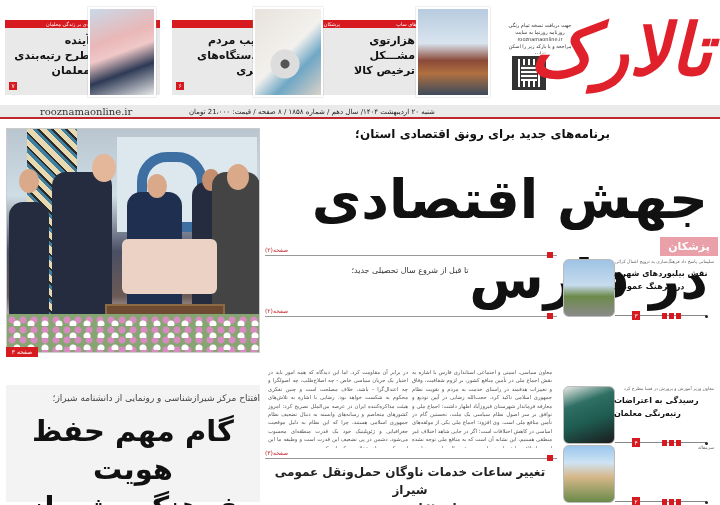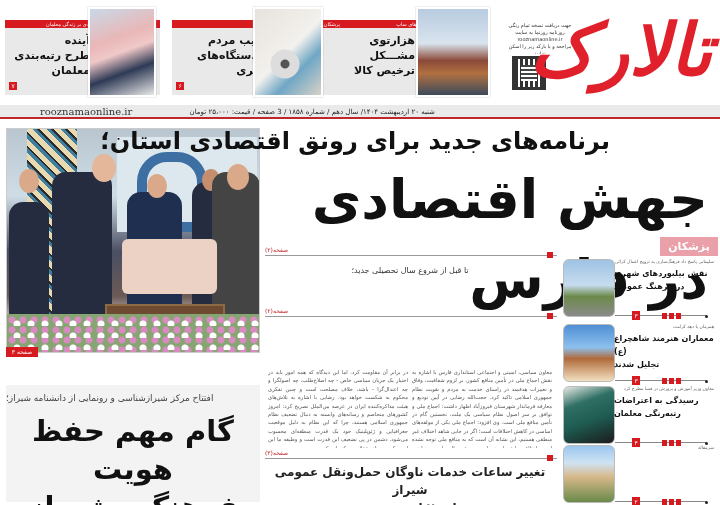--- a/index.html
+++ b/index.html
@@ -27,25 +27,25 @@
 background:linear-gradient(180deg,#b9c6cf 0%,#cfdde6 30%,#4a4f63 55%,#6b5a56 75%,#e7e0e3 88%,#d8c7d4 100%)}
 .photo .wall{position:absolute;left:20px;top:0;width:50px;height:200px;background:repeating-linear-gradient(45deg,#e8d9b0 0 5px,#3e7fa0 5px 8px,#2b2b2b 8px 10px)}
 .photo .sign{position:absolute;left:110px;top:8px;width:140px;height:95px;background:#dde8ee}
 .photo .sign:after{content:"";position:absolute;left:20px;top:15px;width:50px;height:60px;border:10px solid #3d6fa3;border-radius:30px 30px 0 30px}
 .photo .p{position:absolute;bottom:20px;background:#262c3f;border-radius:14px 14px 0 0}
 .photo .head{position:absolute;background:#d9a98a;border-radius:50%}
 .photo .cloth{position:absolute;left:115px;top:110px;width:95px;height:55px;background:#ecd2c4;border-radius:6px}
 .photo .box{position:absolute;left:98px;top:175px;width:120px;height:35px;background:#6e4a32;border:2px solid #8c6a44}
 .photo .flowers{position:absolute;left:0;bottom:0;width:100%;height:38px;background:radial-gradient(circle at 10px 10px,#fff 3px,transparent 4px) 0 0/14px 12px,radial-gradient(circle at 5px 6px,#d88bc0 3px,transparent 4px) 0 0/11px 10px,#86a572}
 .pgtag{position:absolute;left:6px;top:347px;width:32px;height:10px;background:#d71920;color:#fff;font-size:6px;line-height:10px;text-align:center;direction:rtl}
-.lsub{position:absolute;left:6px;top:393px;width:254px;text-align:left;font-size:9px;color:#444;direction:rtl}
+.lsub{position:absolute;left:6px;top:393px;width:254px;text-align:right;font-size:9px;color:#444;direction:rtl}
 .lhead{position:absolute;left:6px;top:412px;width:254px;text-align:center;font-weight:bold;font-size:29px;line-height:38px;color:#111;direction:rtl;white-space:pre-line}
 .lbox{position:absolute;left:6px;top:385px;width:254px;height:117px;background:#f3f3f3;z-index:0}
 
-.kicker{position:absolute;right:110px;top:127px;font-weight:bold;font-size:24px;color:#111;direction:rtl}
+.kicker{position:absolute;right:110px;top:127px;font-weight:bold;font-size:12px;color:#111;direction:rtl}
 .mainhead{position:absolute;right:12px;top:160px;width:455px;text-align:right;font-weight:bold;font-size:54px;line-height:80px;color:#111;direction:rtl;letter-spacing:-1px}
 
 .sep{position:absolute;left:265px;width:292px;height:1px;background:#999}
 .sep .dot{position:absolute;right:4px;top:-3px;width:6px;height:6px;background:#d71920}
 .sep .pgref{position:absolute;left:0;top:-9px;font-size:6px;color:#c0272d;direction:rtl}
 .sub1{position:absolute;left:265px;width:290px;text-align:center;direction:rtl;color:#222}
 
 .body{position:absolute;top:368px;width:140px;font-size:5.3px;line-height:8.4px;color:#555;text-align:justify;direction:rtl;height:80px;overflow:hidden}
 
 .jbadge{position:absolute;left:660px;top:237px;width:58px;height:19px;background:#e9a0a8;color:#fff;font-weight:bold;font-size:11px;line-height:19px;text-align:center;direction:rtl}
@@ -92,21 +92,21 @@
 
   <div class="qrtext">جهت دریافت نسخه تمام رنگی
 روزنامه روزنما به سایت
 rooznamaonline.ir
 مراجعه و یا بارکد زیر را اسکن نمایید</div>
   <div class="qr"></div>
 
   <div class="logo">تالارک</div>
 
   <div class="bar">
-    <span class="date">شنبه ۲۰ اردیبهشت ۱۴۰۴/ سال دهم / شماره ۱۸۵۸ / 3 صفحه / قیمت: ۲۵،۰۰۰ تومان</span>
+    <span class="date">شنبه ۲۰ اردیبهشت ۱۴۰۴/ سال دهم / شماره ۱۸۵۸ / ۸ صفحه / قیمت: 21،۰۰۰ تومان</span>
     <span class="site">rooznamaonline.ir</span>
   </div>
 
   <div class="photo">
     <div class="wall"></div>
     <div class="sign"></div>
     <div class="p" style="left:2px;width:40px;height:130px"></div>
     <div class="head" style="left:12px;top:40px;width:20px;height:24px"></div>
     <div class="p" style="left:45px;width:60px;height:160px"></div>
     <div class="head" style="left:85px;top:25px;width:24px;height:28px;background:#e4b79a"></div>
@@ -156,30 +156,20 @@
     <div class="img" style="background:linear-gradient(180deg,#9ec3e4 0%,#c7dcee 45%,#6c8a4a 65%,#8a8a8a 100%)"></div>
     <div class="pre">سلیمانی پاسخ داد فرهنگ‌سازی به ترویج اعمال کرائی</div>
     <div class="ttl">نقش بیلبوردهای شهری
 در فرهنگ عمومی</div>
     <div class="line"></div>
       <div class="pg">۳</div>
       <div class="dots"></div>
       <div class="end"></div>
   </div>
 
-  <div class="side" style="top:322px">
-    <div class="img" style="background:linear-gradient(180deg,#4f8fd4 0%,#8cc0ee 40%,#b06a3a 60%,#f3e0c0 100%)"></div>
-    <div class="pre">همزمان با دهه کرامت</div>
-    <div class="ttl">معماران هنرمند شاهچراغ (ع)
-تجلیل شدند</div>
-    <div class="line"></div>
-      <div class="pg">۳</div>
-      <div class="dots"></div>
-      <div class="end"></div>
-  </div>
 
   <div class="side" style="top:384px">
     <div class="img" style="background:linear-gradient(160deg,#e6eae4 0%,#2f6f64 30%,#1e5a50 60%,#1b1b1b 100%)"></div>
     <div class="pre">معاون وزیر آموزش و پرورش در فسا مطرح کرد</div>
     <div class="ttl">رسیدگی به اعتراضات
 رتبه‌رنگی معلمان</div>
     <div class="line"></div>
       <div class="pg">۴</div>
       <div class="dots"></div>
       <div class="end"></div>

